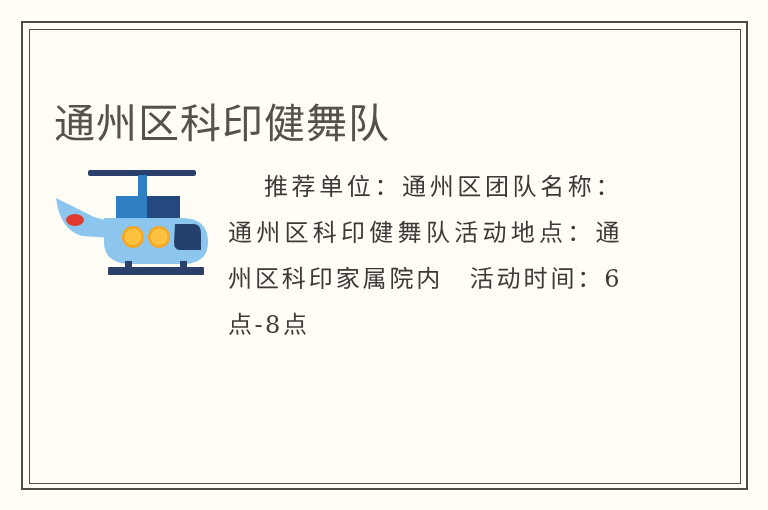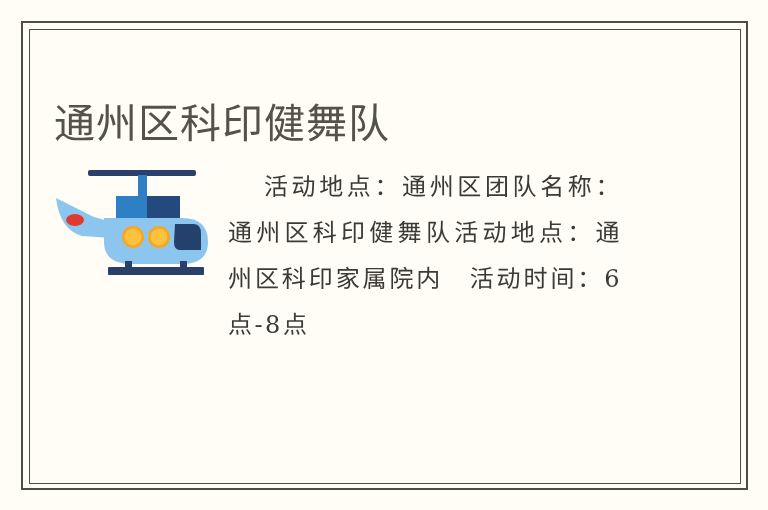--- a/index.html
+++ b/index.html
@@ -132,15 +132,15 @@
 
       <ellipse cx="23" cy="58" rx="9" ry="6" fill="#e03a2f"></ellipse>
 
       <rect x="73" y="99" width="7" height="12" fill="#2b3f6b"></rect>
       <rect x="128" y="99" width="7" height="12" fill="#2b3f6b"></rect>
 
       <rect x="56" y="105" width="96" height="8" rx="1" fill="#2b3f6b"></rect>
     </svg>
   </div>
 
-  <div class="info-block"><span class="seg">活动地点：通州区</span><span class="seg">团队名称：通州区科印健舞队</span><span class="seg">活动地点：通州区科印家属院内</span><span class="gap"></span><span class="seg">活动时间：6点-8点</span></div>
+  <div class="info-block"><span class="seg">推荐单位：通州区</span><span class="seg">团队名称：通州区科印健舞队</span><span class="seg">活动地点：通州区科印家属院内</span><span class="gap"></span><span class="seg">活动时间：6点-8点</span></div>
 
 </div>
 
 </body></html>

